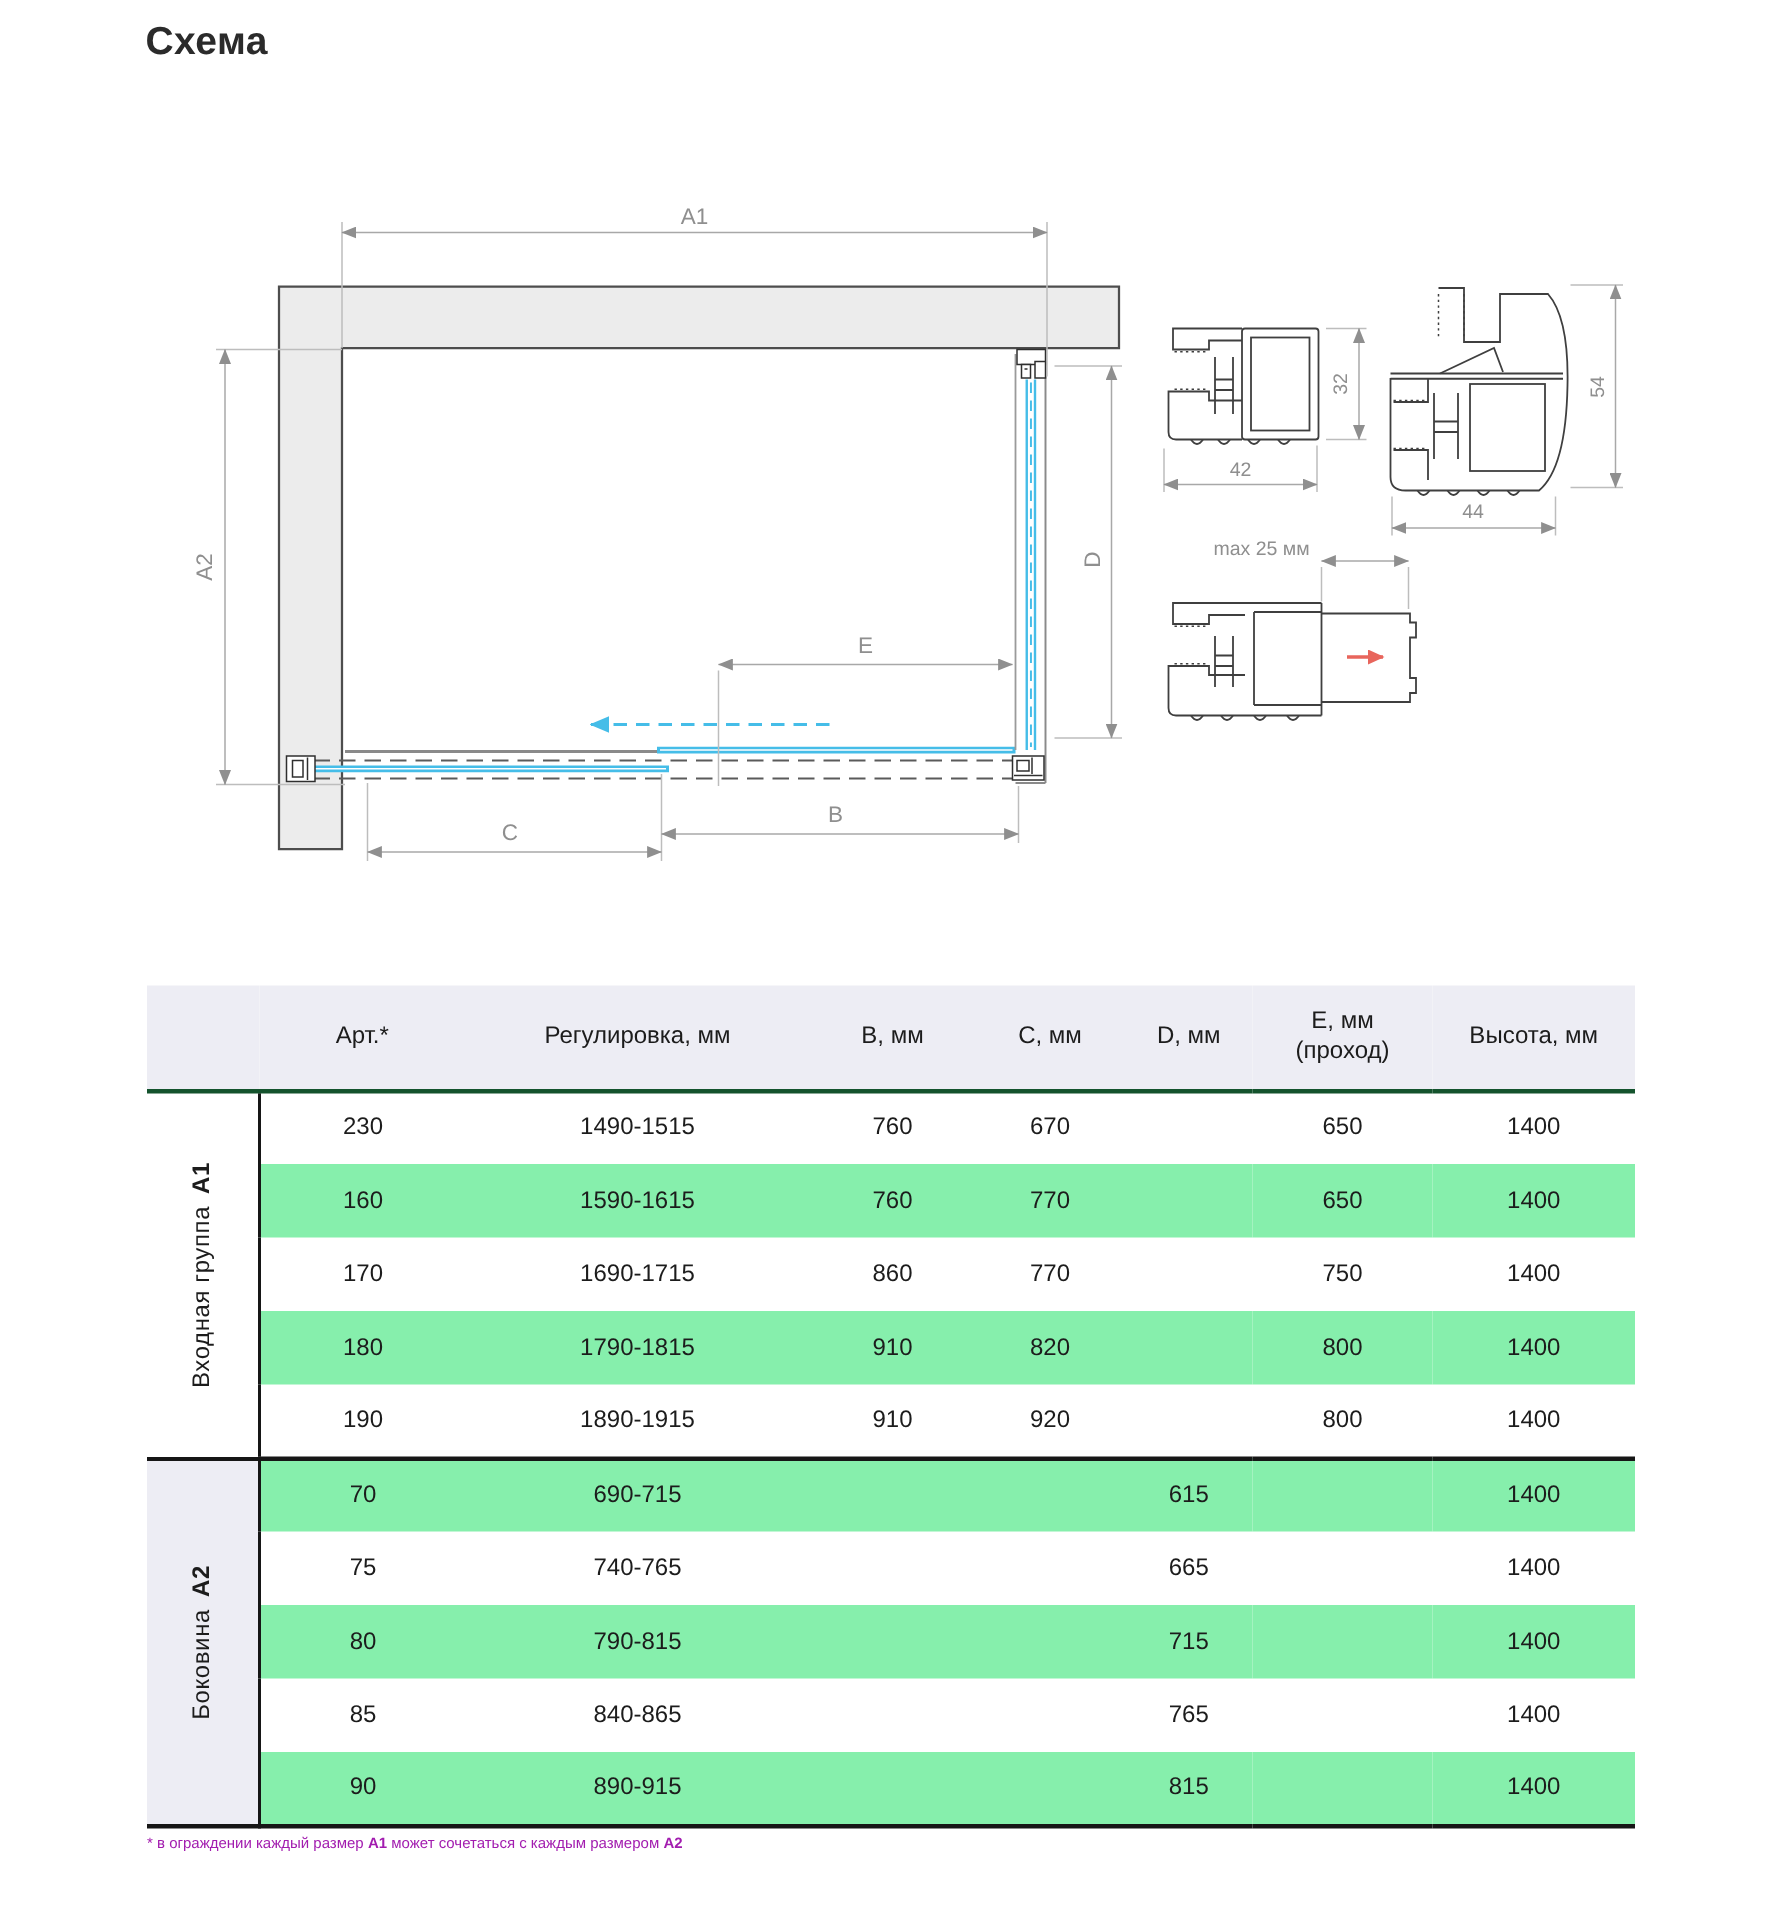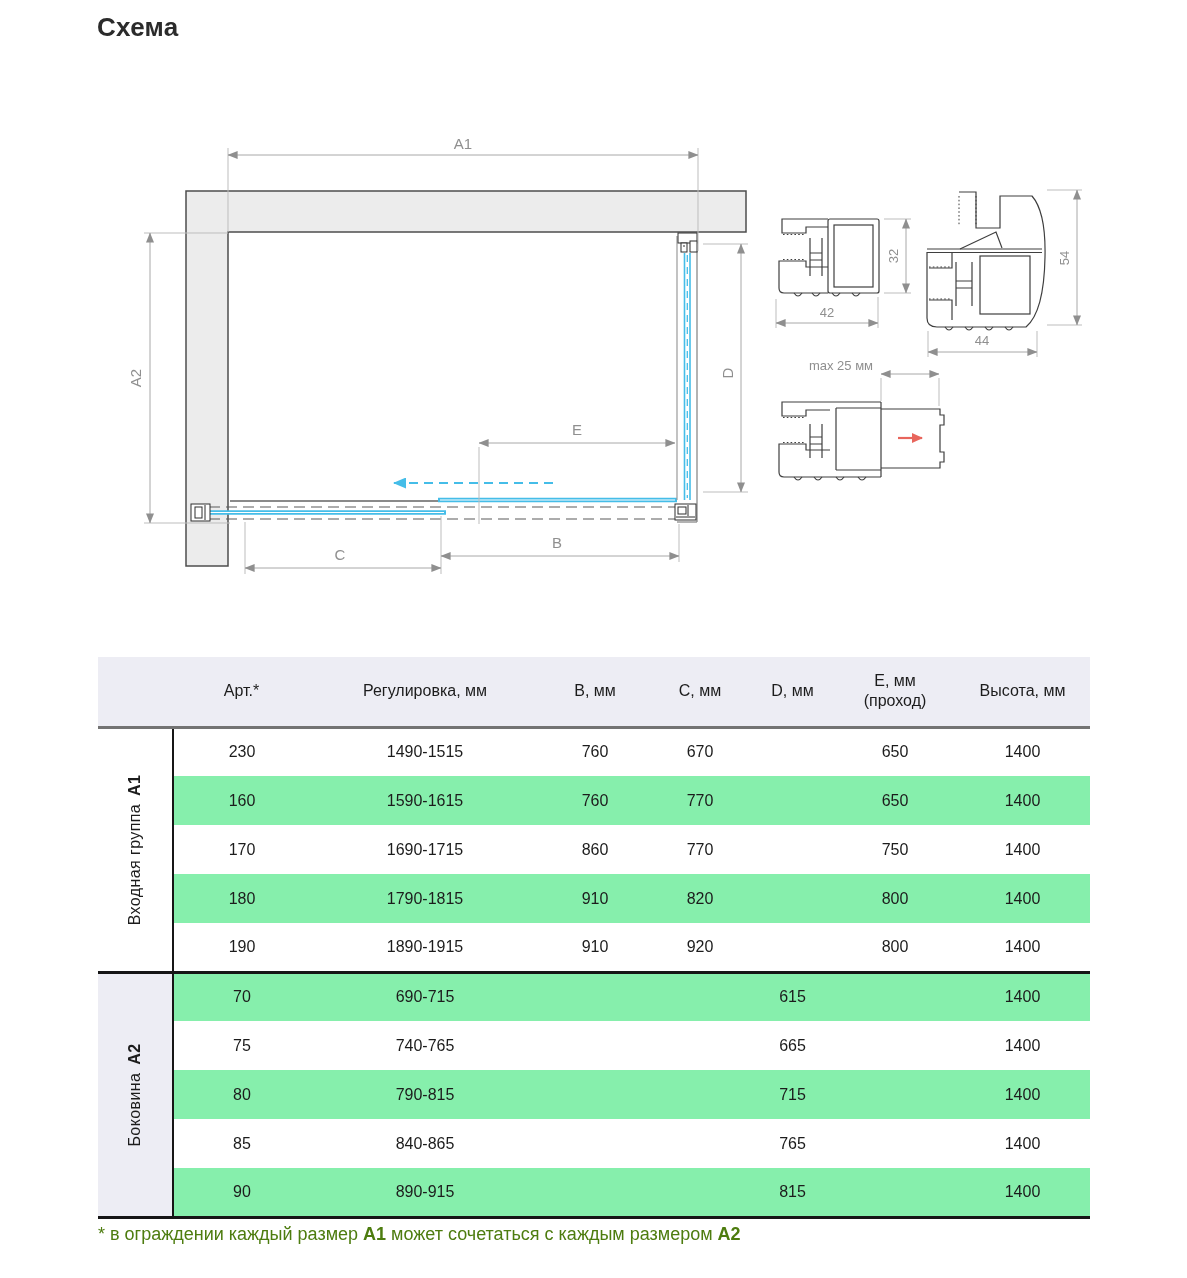--- a/index.html
+++ b/index.html
@@ -4,32 +4,32 @@
 <style>
   html,body{margin:0;padding:0;background:#fff;}
   .page{position:relative;width:1187px;height:1278px;background:#fff;
         font-family:"Liberation Sans",sans-serif;color:#1c1c1c;overflow:hidden;border-radius:17px;}
   .title{position:absolute;left:97px;top:12px;font-size:26px;font-weight:bold;color:#2b2b2b;letter-spacing:.3px;}
   .drawing{position:absolute;left:0;top:0;}
 
   .spec{position:absolute;left:98px;top:657px;width:992px;border-collapse:collapse;table-layout:fixed;}
   .spec th,.spec td{padding:0;text-align:center;vertical-align:middle;font-size:16px;color:#1c1c1c;font-weight:normal;}
   .spec thead tr{height:70px;background:#ededf4;}
-  .spec thead{border-bottom:3px solid #737373;}
+  .spec thead{border-bottom:3px solid #14532d;}
   .spec tbody tr{height:49px;}
   .spec tbody.sec1{border-bottom:3px solid #161616;}
   .spec tbody.sec2{border-bottom:3px solid #161616;}
   .spec tr.alt td{background:#86efac;}
   .spec td.vcell{background:#fff;border-right:2px solid #161616;position:relative;}
   .spec td.vcell.lav{background:#ededf4;}
   .vlabel{position:absolute;top:50%;left:50%;transform:translate(-50%,-50%) rotate(-90deg);
           white-space:nowrap;font-size:16px;color:#1c1c1c;letter-spacing:.4px;}
   .vlabel .b{font-weight:bold;margin-left:8px;}
   .hdr2{display:block;line-height:1.25;}
-  .footnote{position:absolute;left:98px;top:1224px;font-size:18px;color:#4d7c0f;}
+  .footnote{position:absolute;left:98px;top:1224px;font-size:10px;color:#a21caf;}
   .footnote .b{font-weight:bold;}
   .col-label{width:75px;}.col-art{width:137px;}.col-reg{width:230px;}.col-b{width:110px;}
   .col-c{width:100px;}.col-d{width:85px;}.col-e{width:120px;}.col-h{width:135px;}
 </style>
 </head>
 <body>
 
 <div class="page">
 
   <div class="title">Схема</div>

